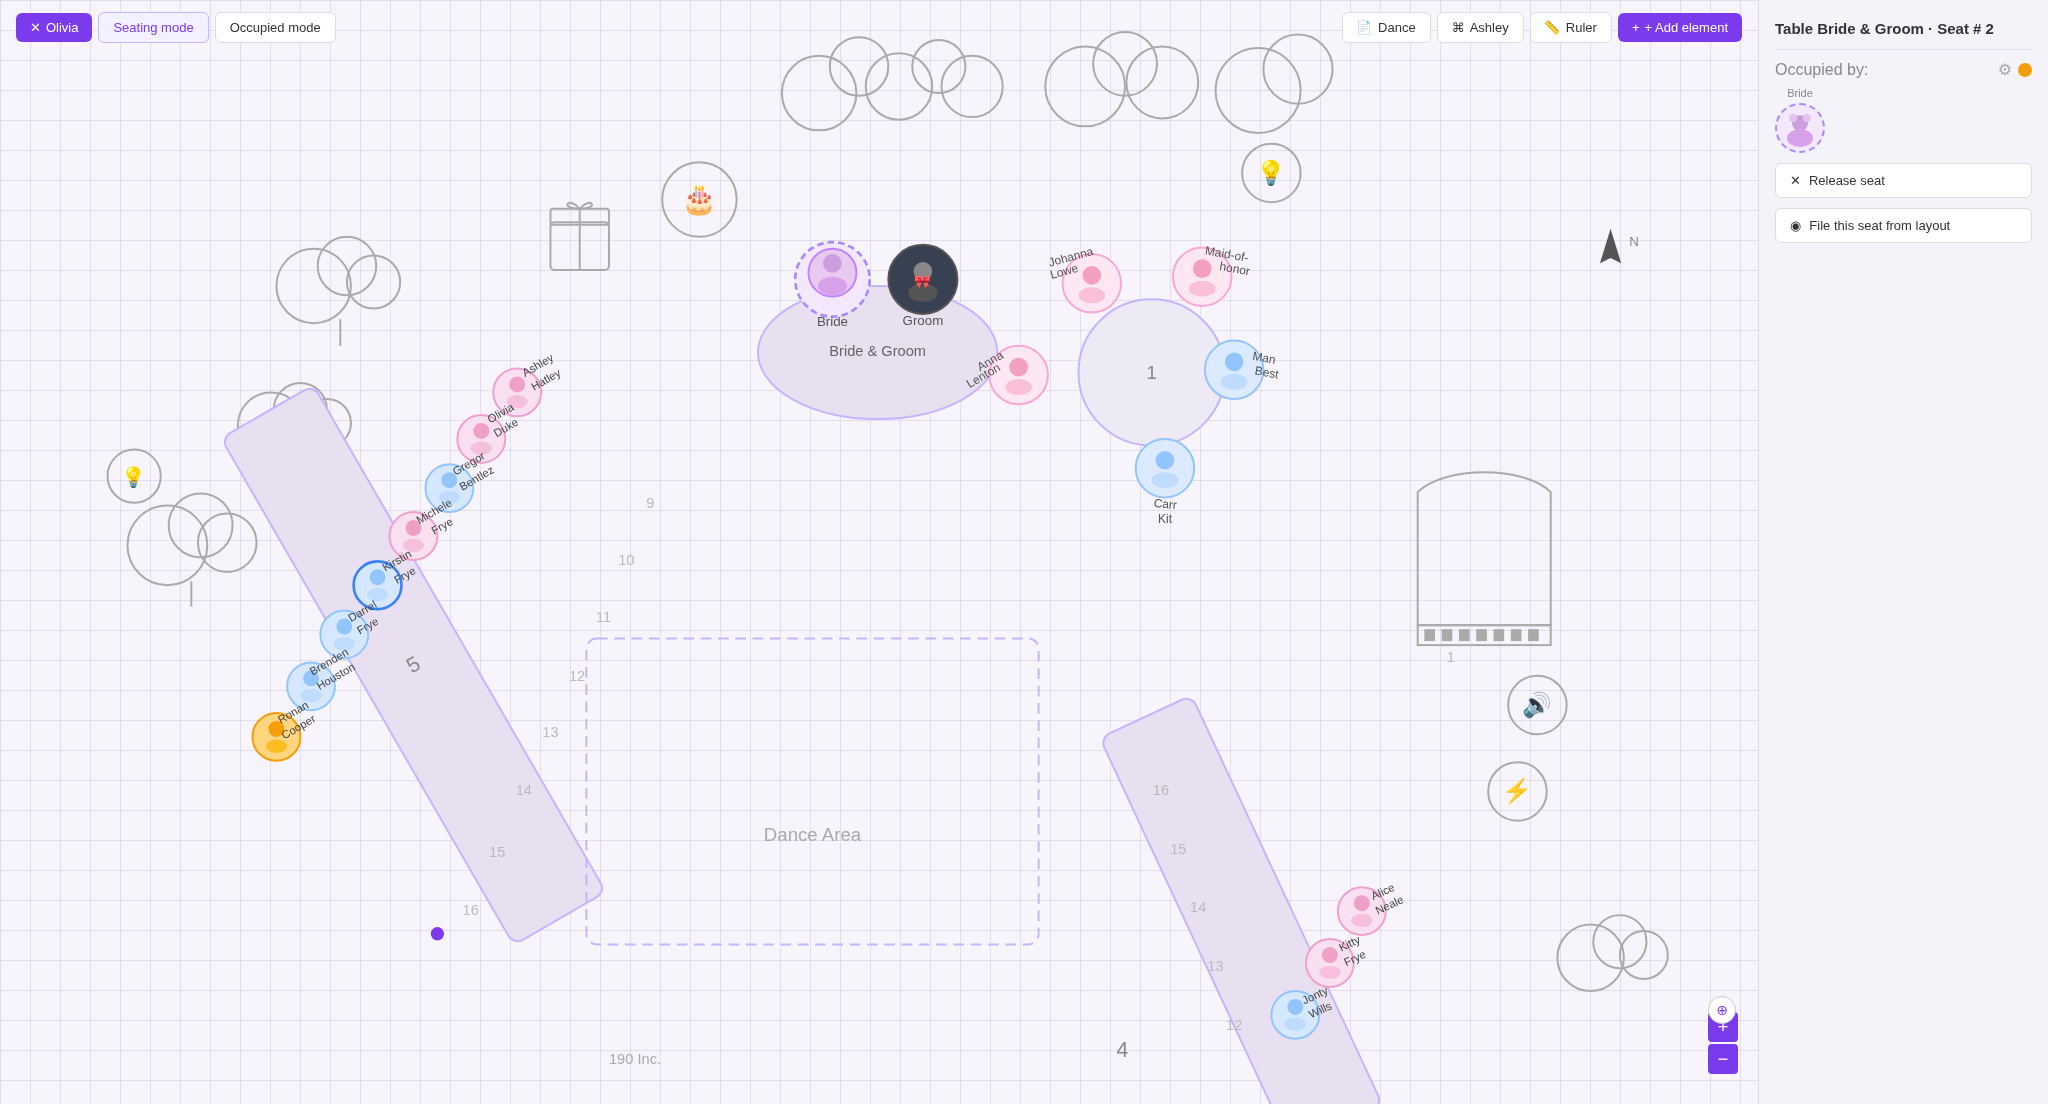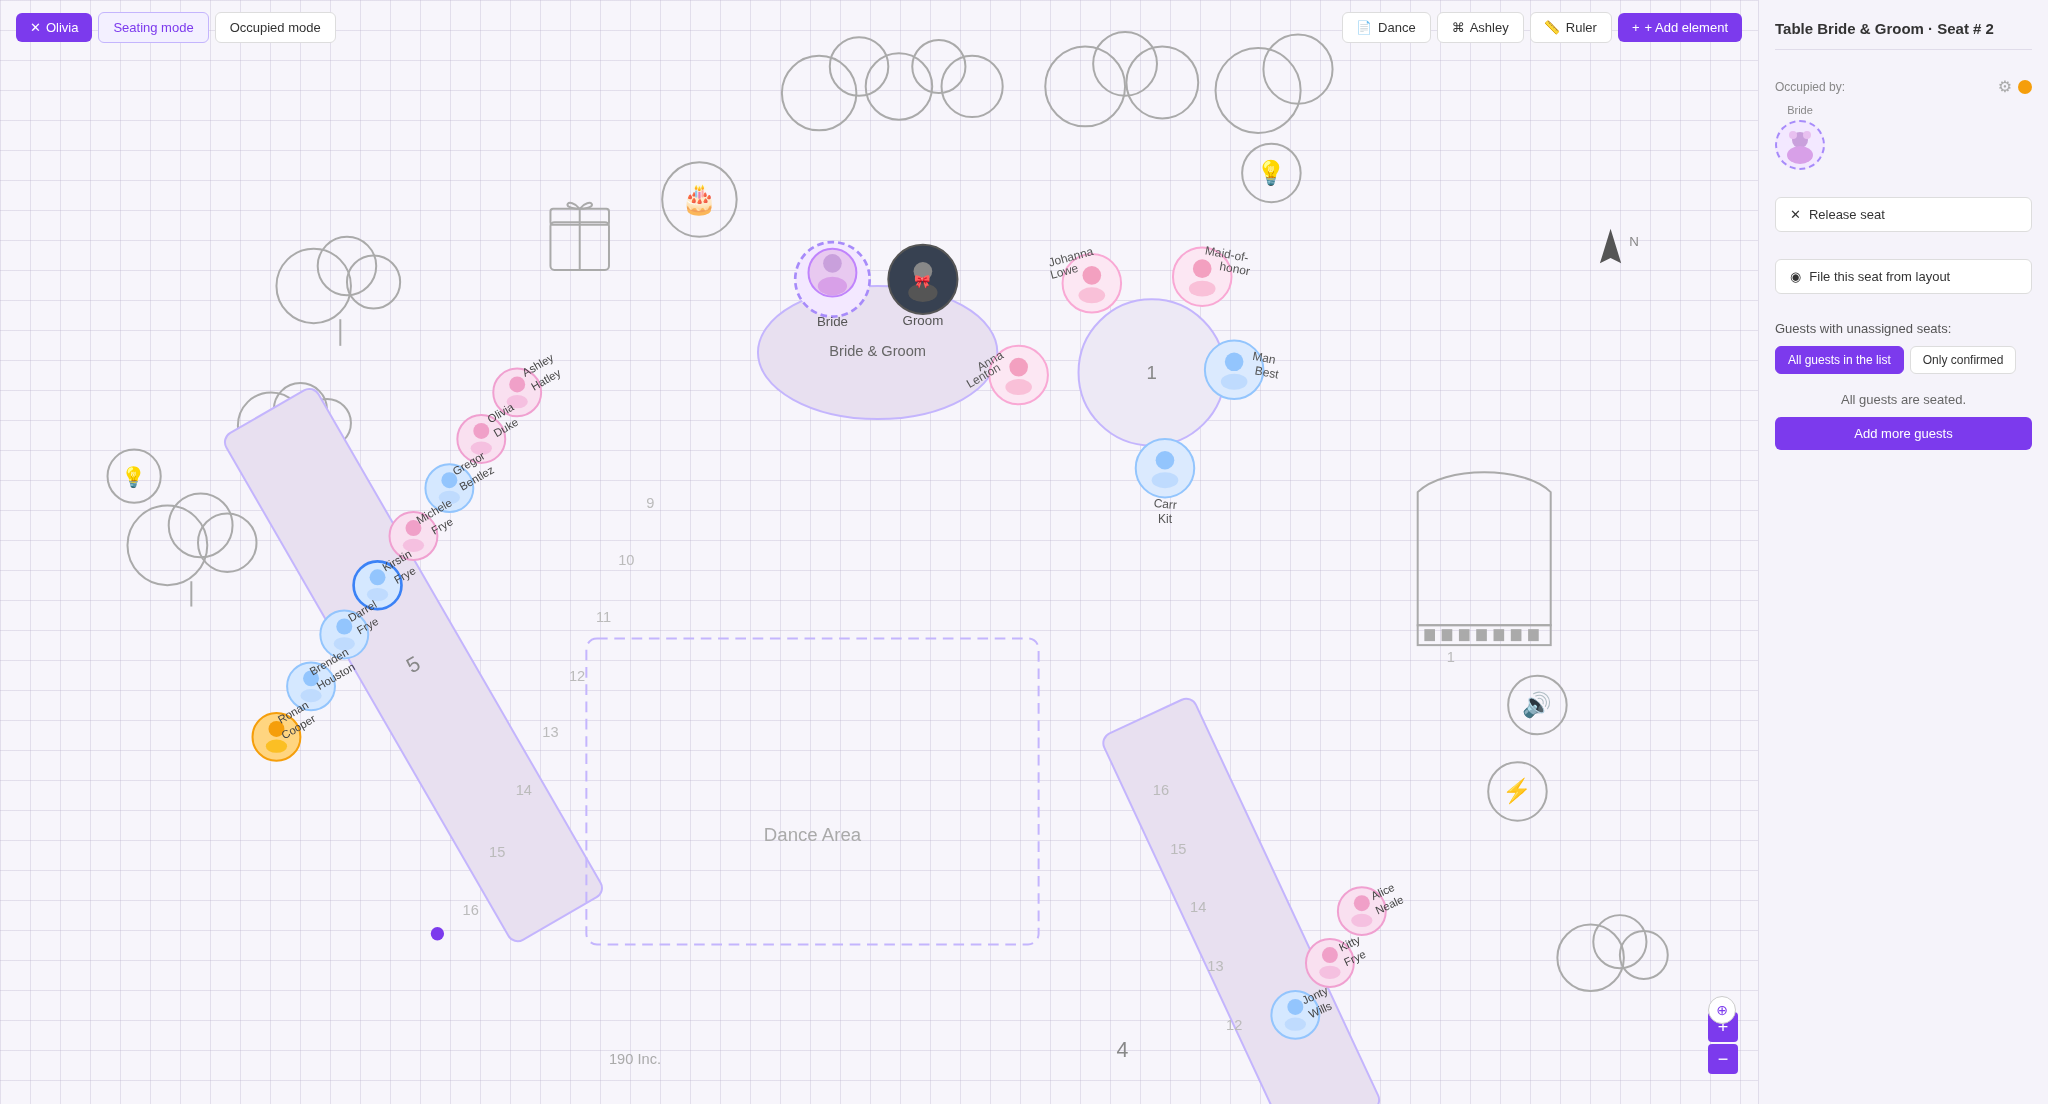--- a/index.html
+++ b/index.html
@@ -92,34 +92,34 @@
     }
 
     
     #right-panel {
       width: 290px;
       background: #f5f3fa;
       border-left: 1px solid #e0dcea;
       padding: 20px 16px;
       display: flex;
       flex-direction: column;
-      gap: 27px;
+      gap: 10px;
       overflow-y: auto;
     }
 
     #panel-title {
       font-size: 15px;
       font-weight: 600;
       color: #333;
       border-bottom: 1px solid #e0dcea;
       padding-bottom: 12px;
     }
 
     #occupied-section { display: flex; flex-direction: column; gap: 8px; }
-    #occupied-label { font-size: 12px; color: #888; }
+    #occupied-label { font-size: 16px; color: #888; }
     #occupied-header { display: flex; align-items: center; justify-content: space-between; }
     #occupied-guest { display: flex; align-items: center; gap: 10px; }
 
     .guest-avatar {
       width: 50px;
       height: 50px;
       border-radius: 50%;
       background: #e8d5c4;
       display: flex;
       align-items: center;
@@ -560,28 +560,13 @@
   <button class="btn-action">
     <span>✕</span>
     <span>Release seat</span>
   </button>
 
   <button class="btn-action">
     <span>◉</span>
     <span>File this seat from layout</span>
   </button>
 
-  <div id="guests-section">
-    <div id="guests-label">Guests with unassigned seats:</div>
-    <div id="filter-buttons">
-      <button class="btn-filter active">
-        <span>All guests in the list</span>
-      </button>
-      <button class="btn-filter">
-        <span>Only confirmed</span>
-      </button>
-    </div>
-    <div id="all-seated-msg">All guests are seated.</div>
-    <button class="btn-add-guests">
-      <span>Add more guests</span>
-    </button>
-  </div>
 </div>
 
 </body></html>

